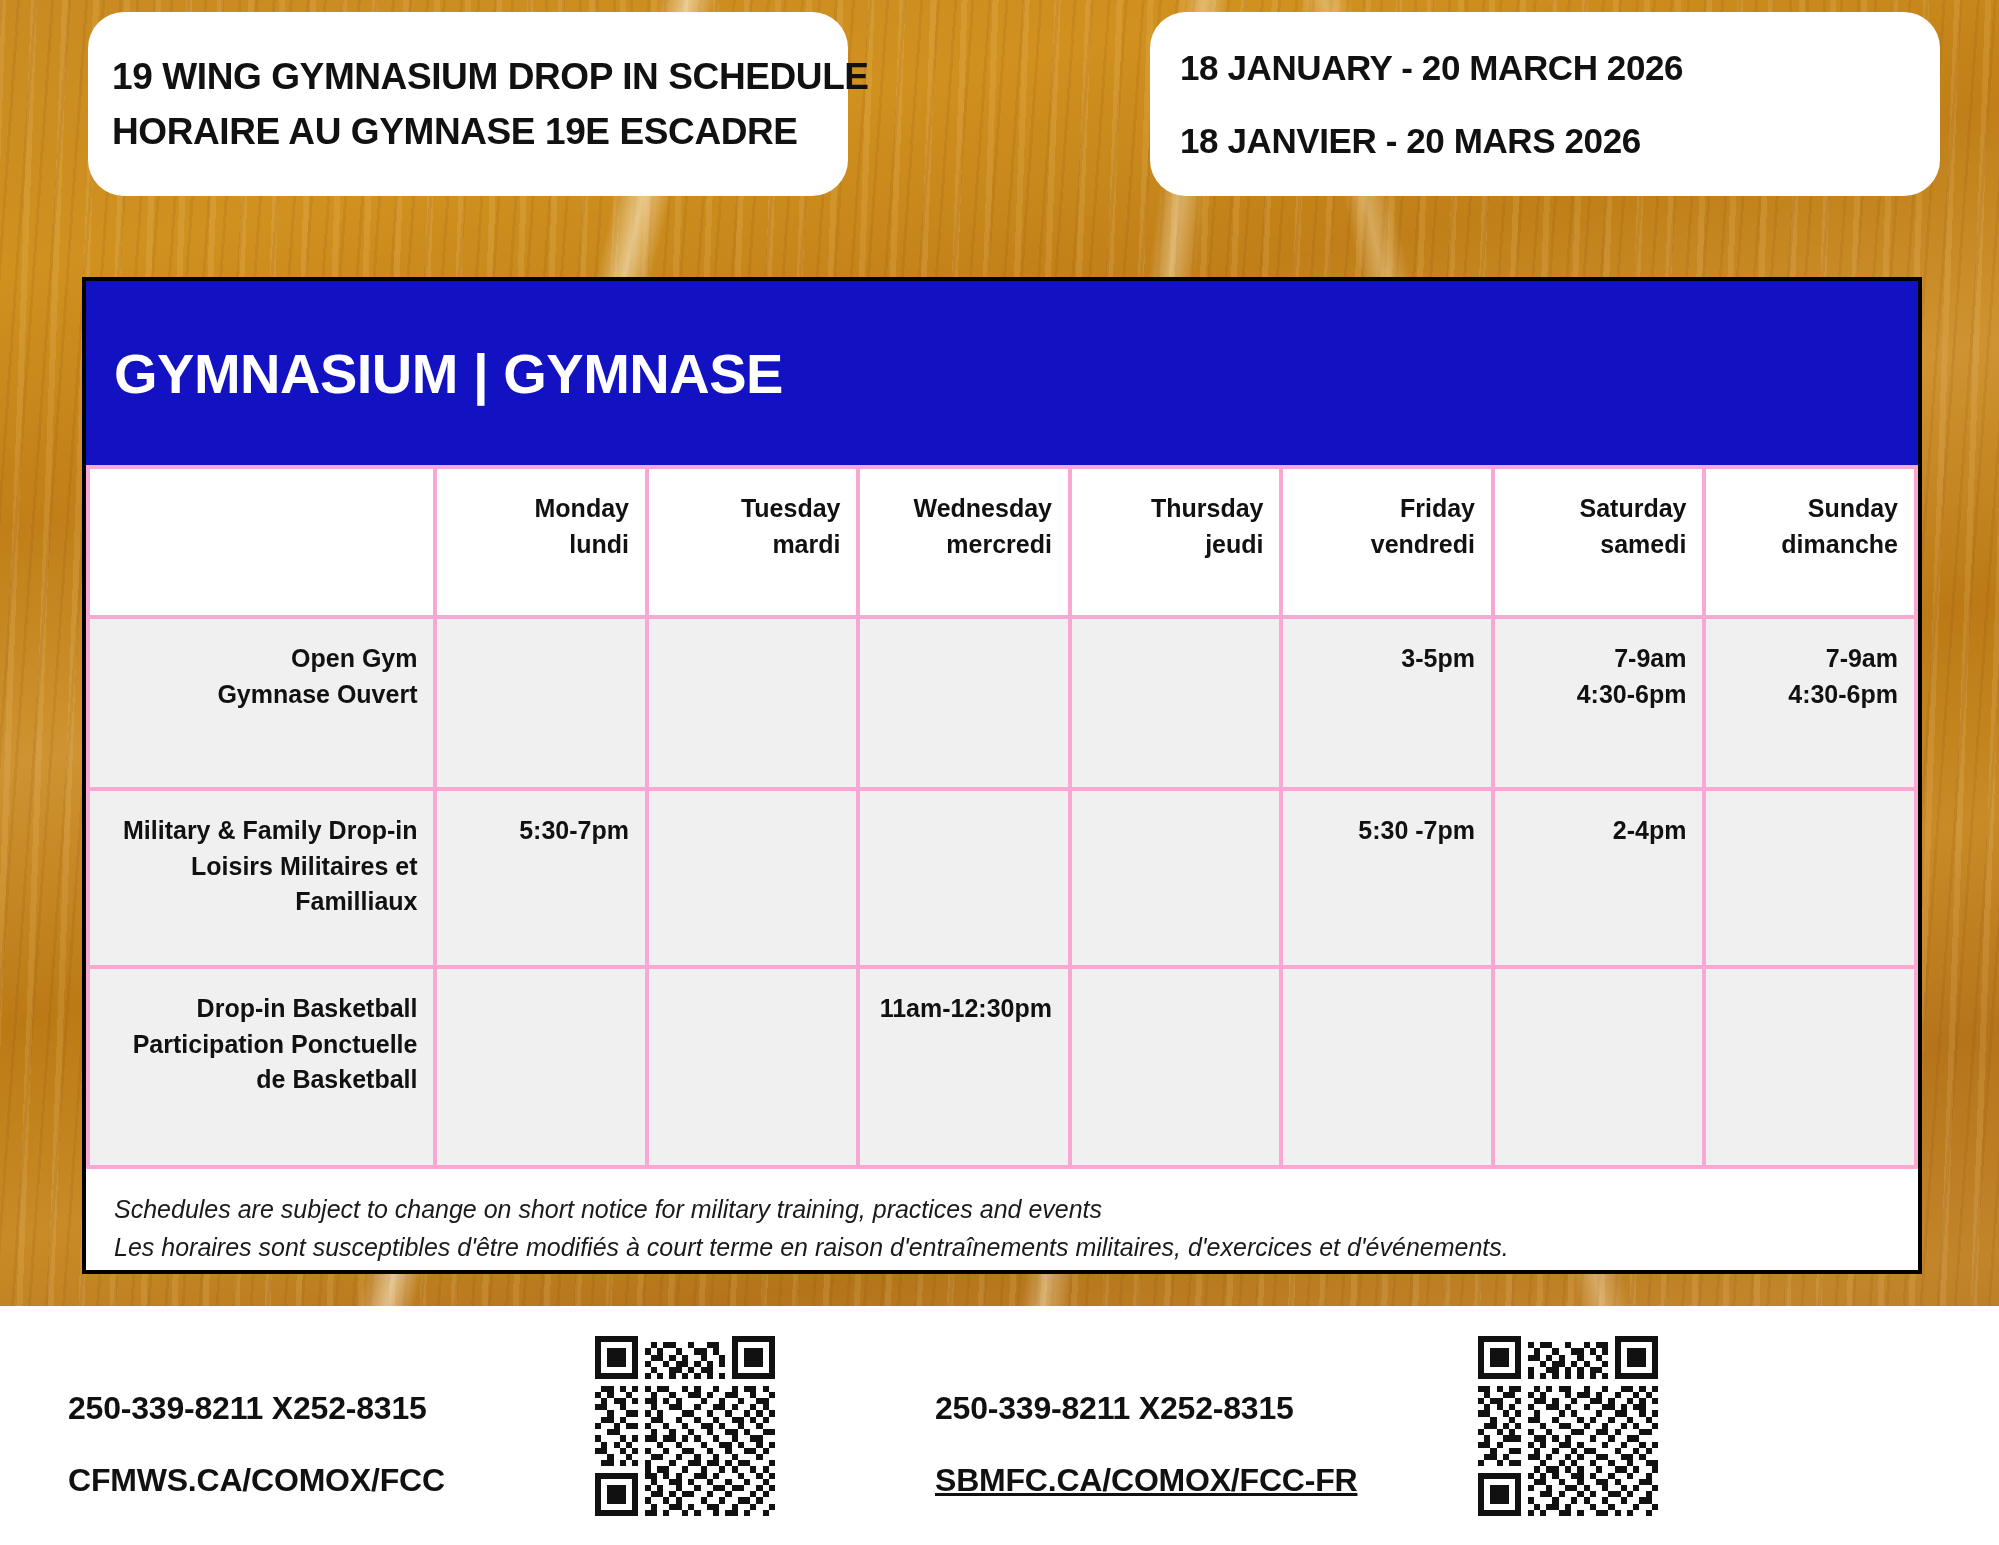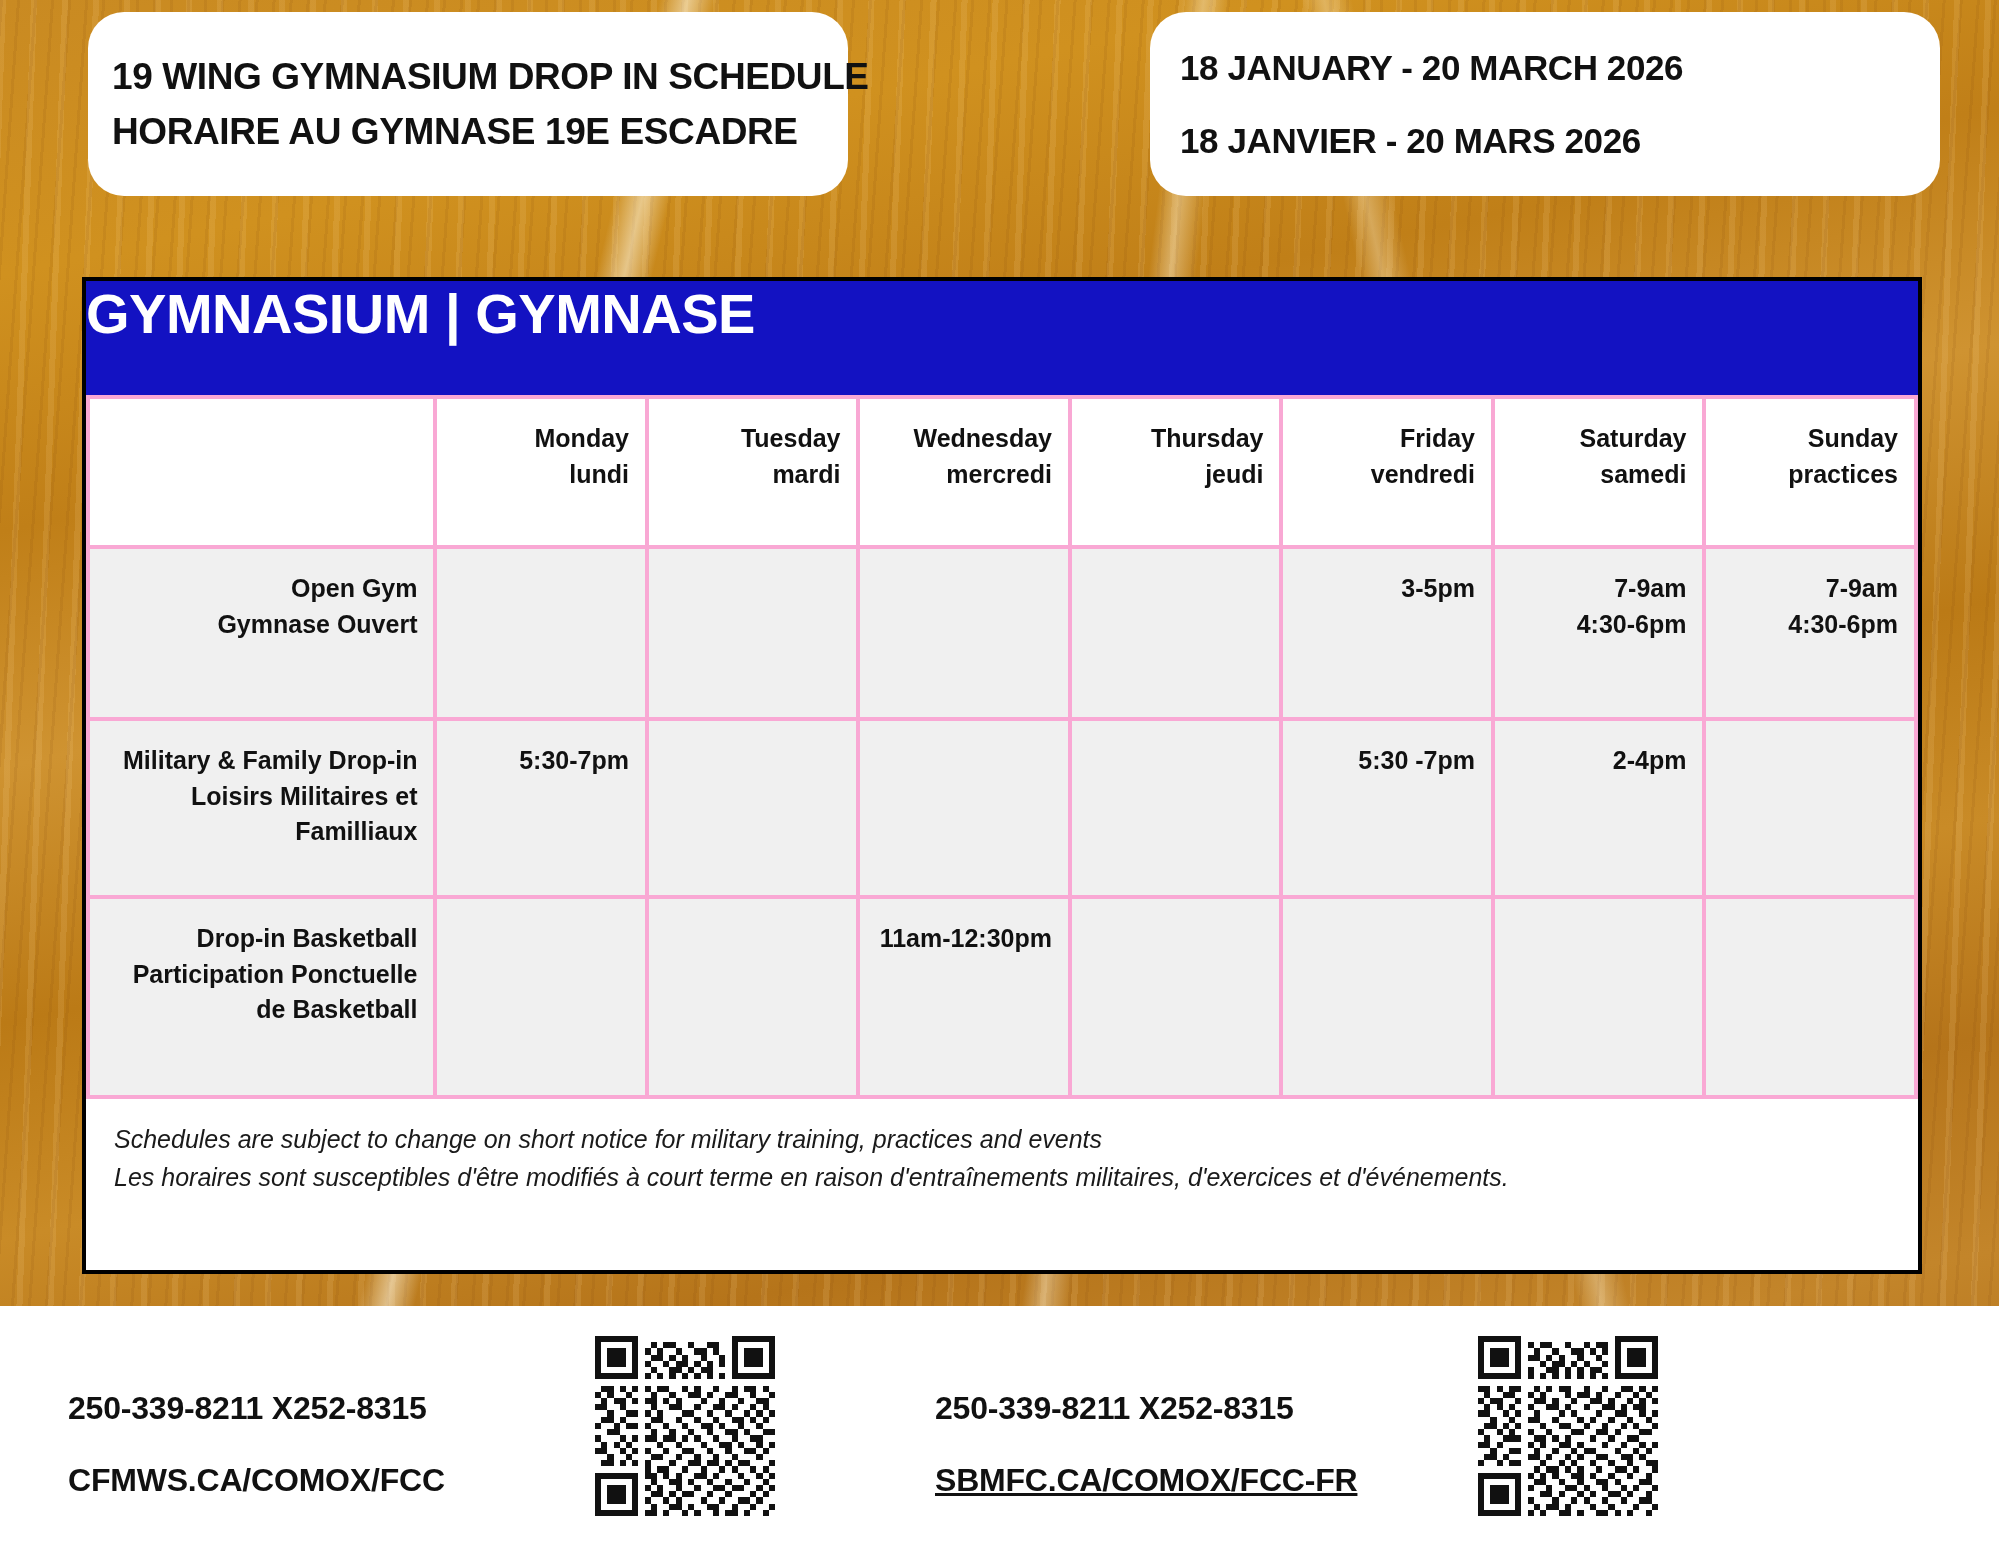--- a/index.html
+++ b/index.html
@@ -55,23 +55,25 @@
     position: absolute;
     left: 82px;
     top: 277px;
     width: 1840px;
     height: 997px;
     background: #ffffff;
     border: 4px solid #000000;
   }
 
   #blue-bar {
-    height: 114px;
+    height: 184px;
     background: #1312c2;
     display: flex;
+    align-items: center;
+    padding-left: 28px;
   }
   #blue-bar .title {
     color: #ffffff;
     font-size: 56px;
     font-weight: 800;
     letter-spacing: -0.5px;
   }
 
   table#schedule {
     width: 100%;
@@ -216,21 +218,21 @@
           <th>
             <span class="cellline">Friday</span>
             <span class="cellline">vendredi</span>
           </th>
           <th>
             <span class="cellline">Saturday</span>
             <span class="cellline">samedi</span>
           </th>
           <th>
             <span class="cellline">Sunday</span>
-            <span class="cellline">practices</span>
+            <span class="cellline">dimanche</span>
           </th>
         </tr>
       </thead>
       <tbody>
 
         <tr class="r-open">
           <td class="activity">
             <span class="cellline">Open Gym</span>
             <span class="cellline">Gymnase Ouvert</span>
           </td>

